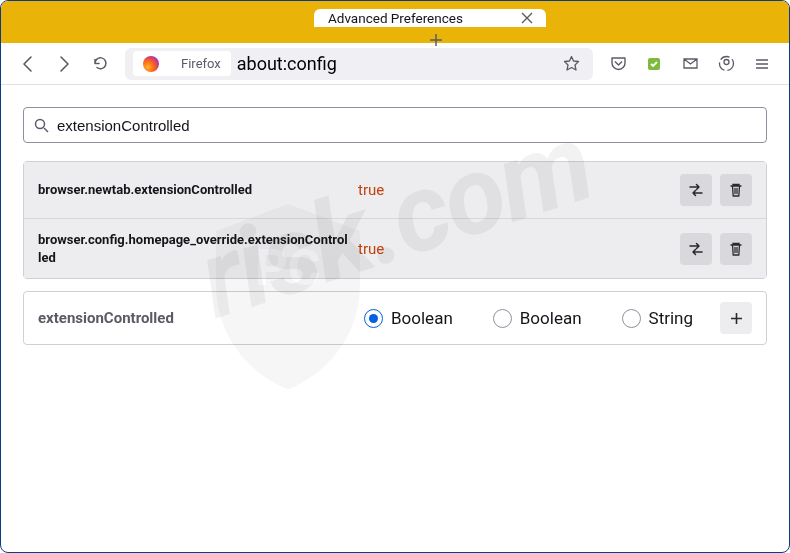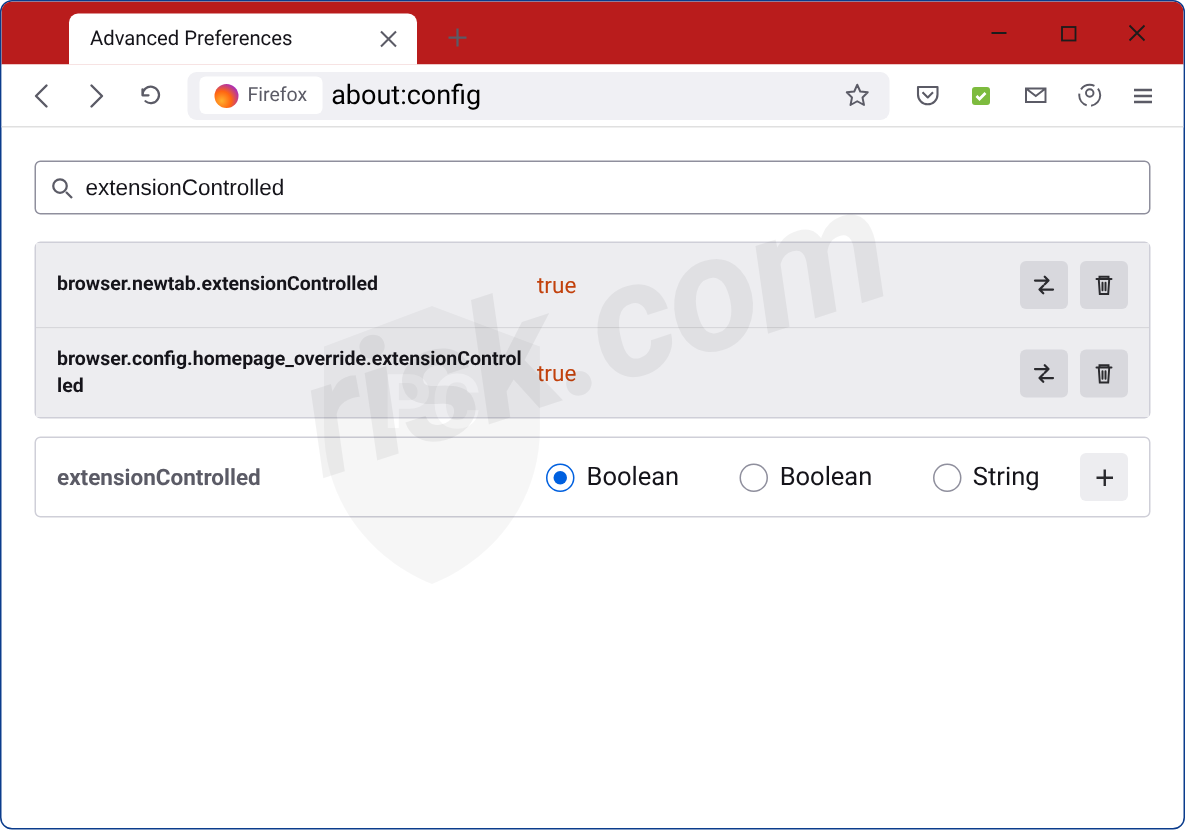--- a/index.html
+++ b/index.html
@@ -10,22 +10,23 @@
       background: #fff;
       position: relative;
       overflow: hidden;
       border: 1px solid #0b3c8c;
       border-radius: 8px;
     }
     .titlebar {
       display: flex;
       align-items: center;
       height: 42px;
-      background: #b91c1c;
-      padding: 0 0 0 45px;
+      background: #eab308;
+      padding: 0 0 0 70px;
+      flex-direction: column;
     }
     .tab {
       display: flex;
       align-items: center;
       background: #fff;
       height: 34px;
       padding: 0 10px 0 14px;
       border-radius: 6px 6px 0 0;
       margin-top: 8px;
       min-width: 232px;
@@ -76,21 +77,21 @@
       align-items: center;
       background: #f0f0f4;
       border-radius: 6px;
       padding: 0 8px;
       margin: 0 6px;
       gap: 6px;
     }
     .identity-box {
       display: flex;
       align-items: center;
-      gap: 6px;
+      gap: 22px;
       background: #fff;
       border-radius: 4px;
       padding: 2px 10px;
       height: 25px;
     }
     .ff-icon {
       width: 16px; height: 16px;
       background: radial-gradient(circle at 30% 70%, #ffb02e 0%, #ff6611 40%, #a62bbf 80%);
       border-radius: 50%;
     }

